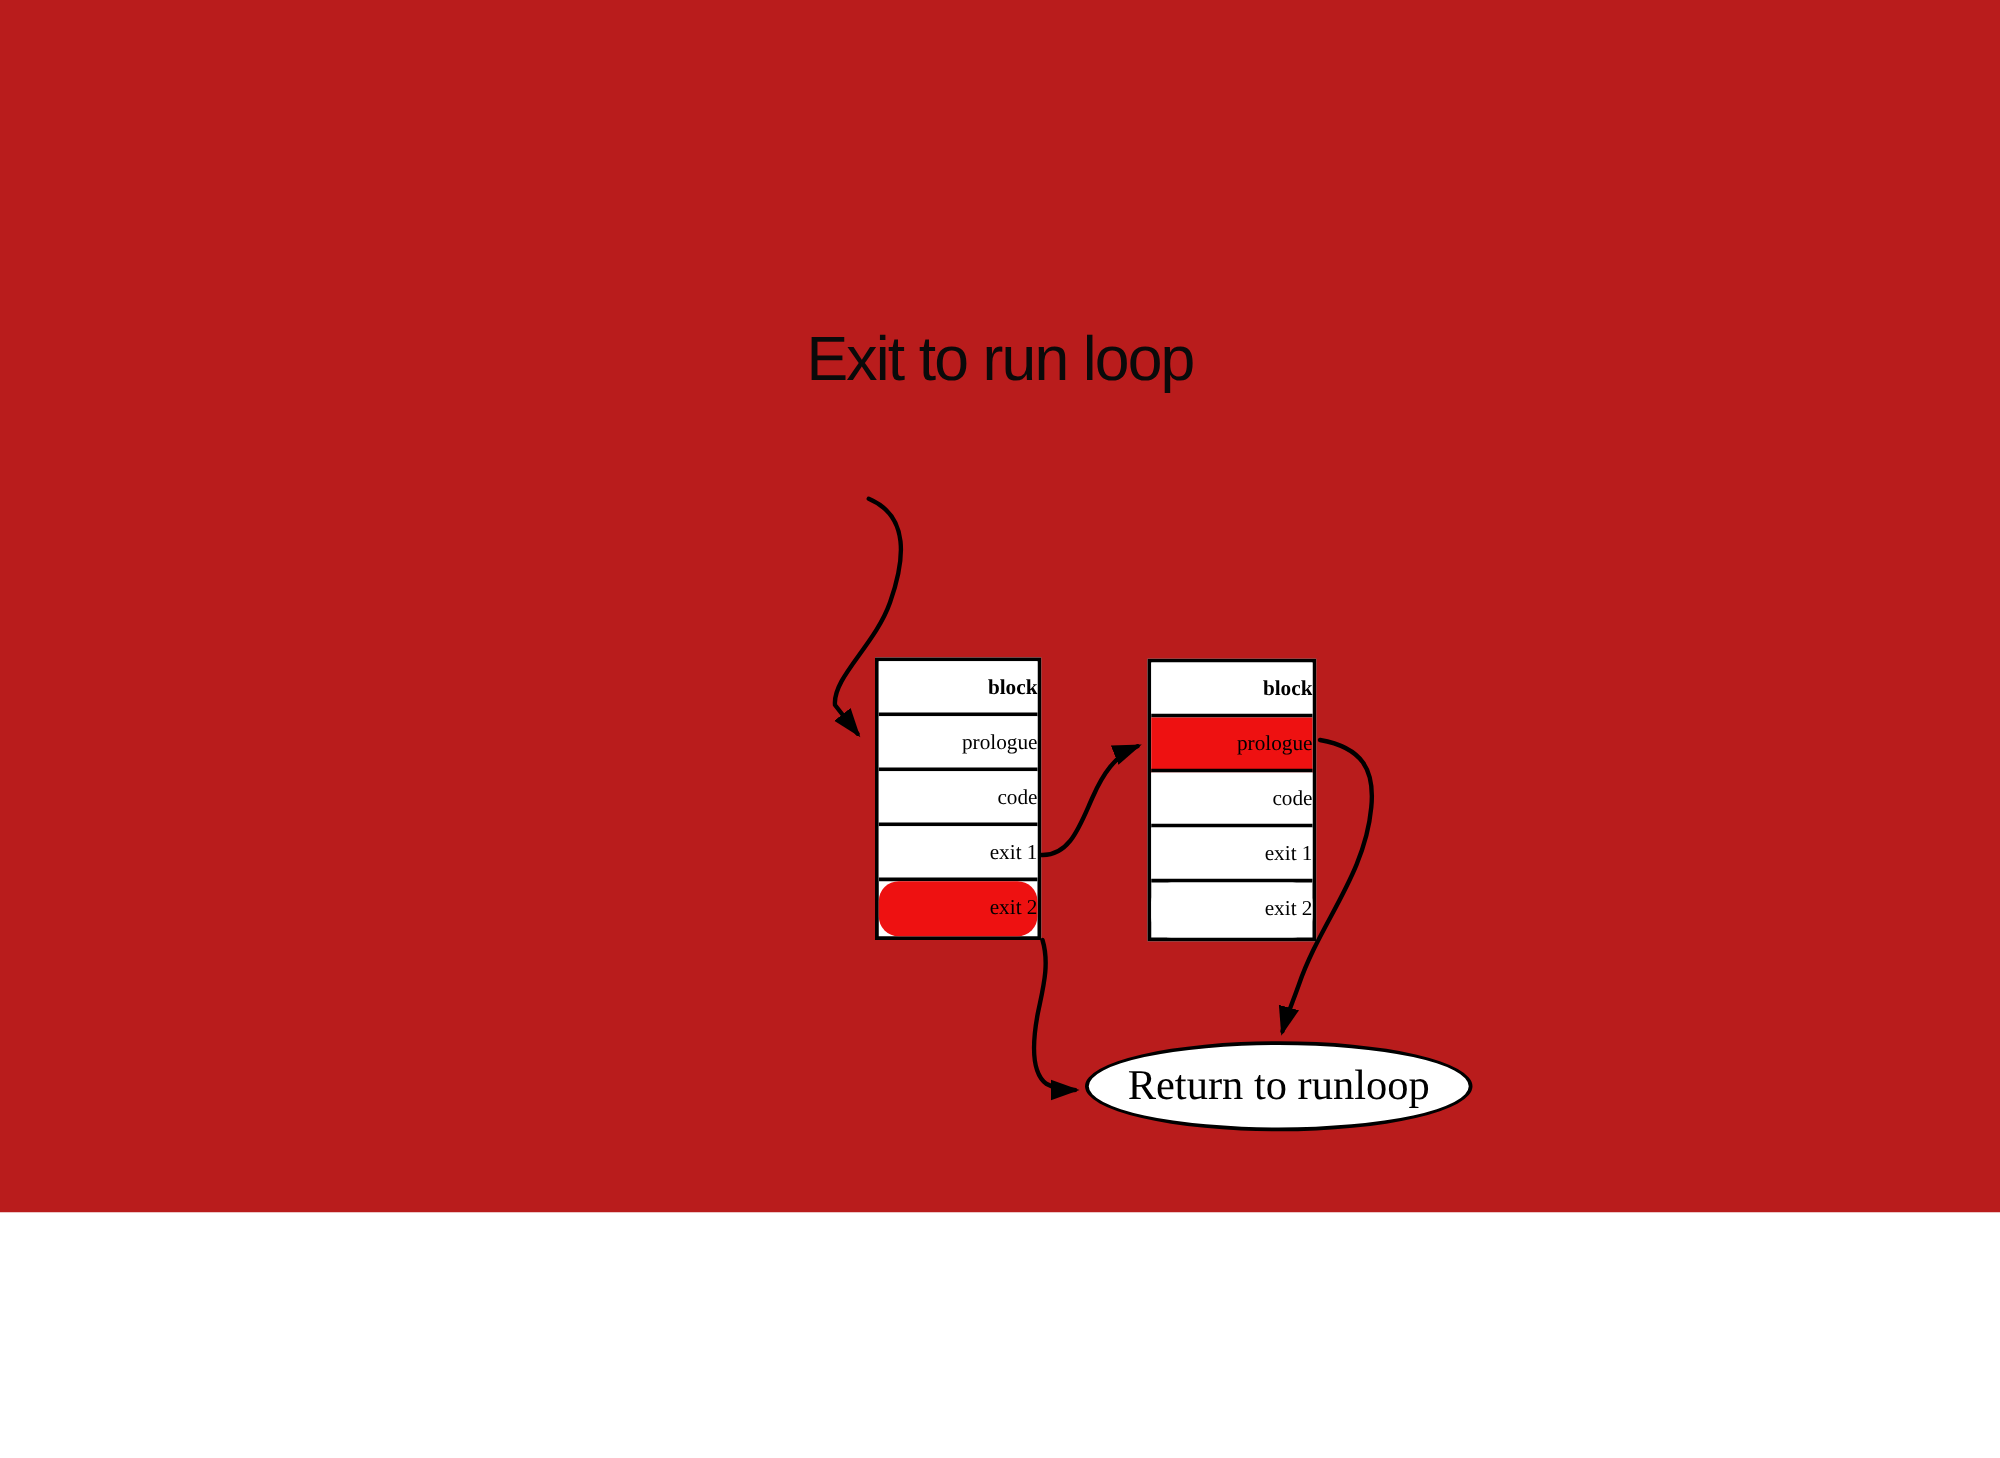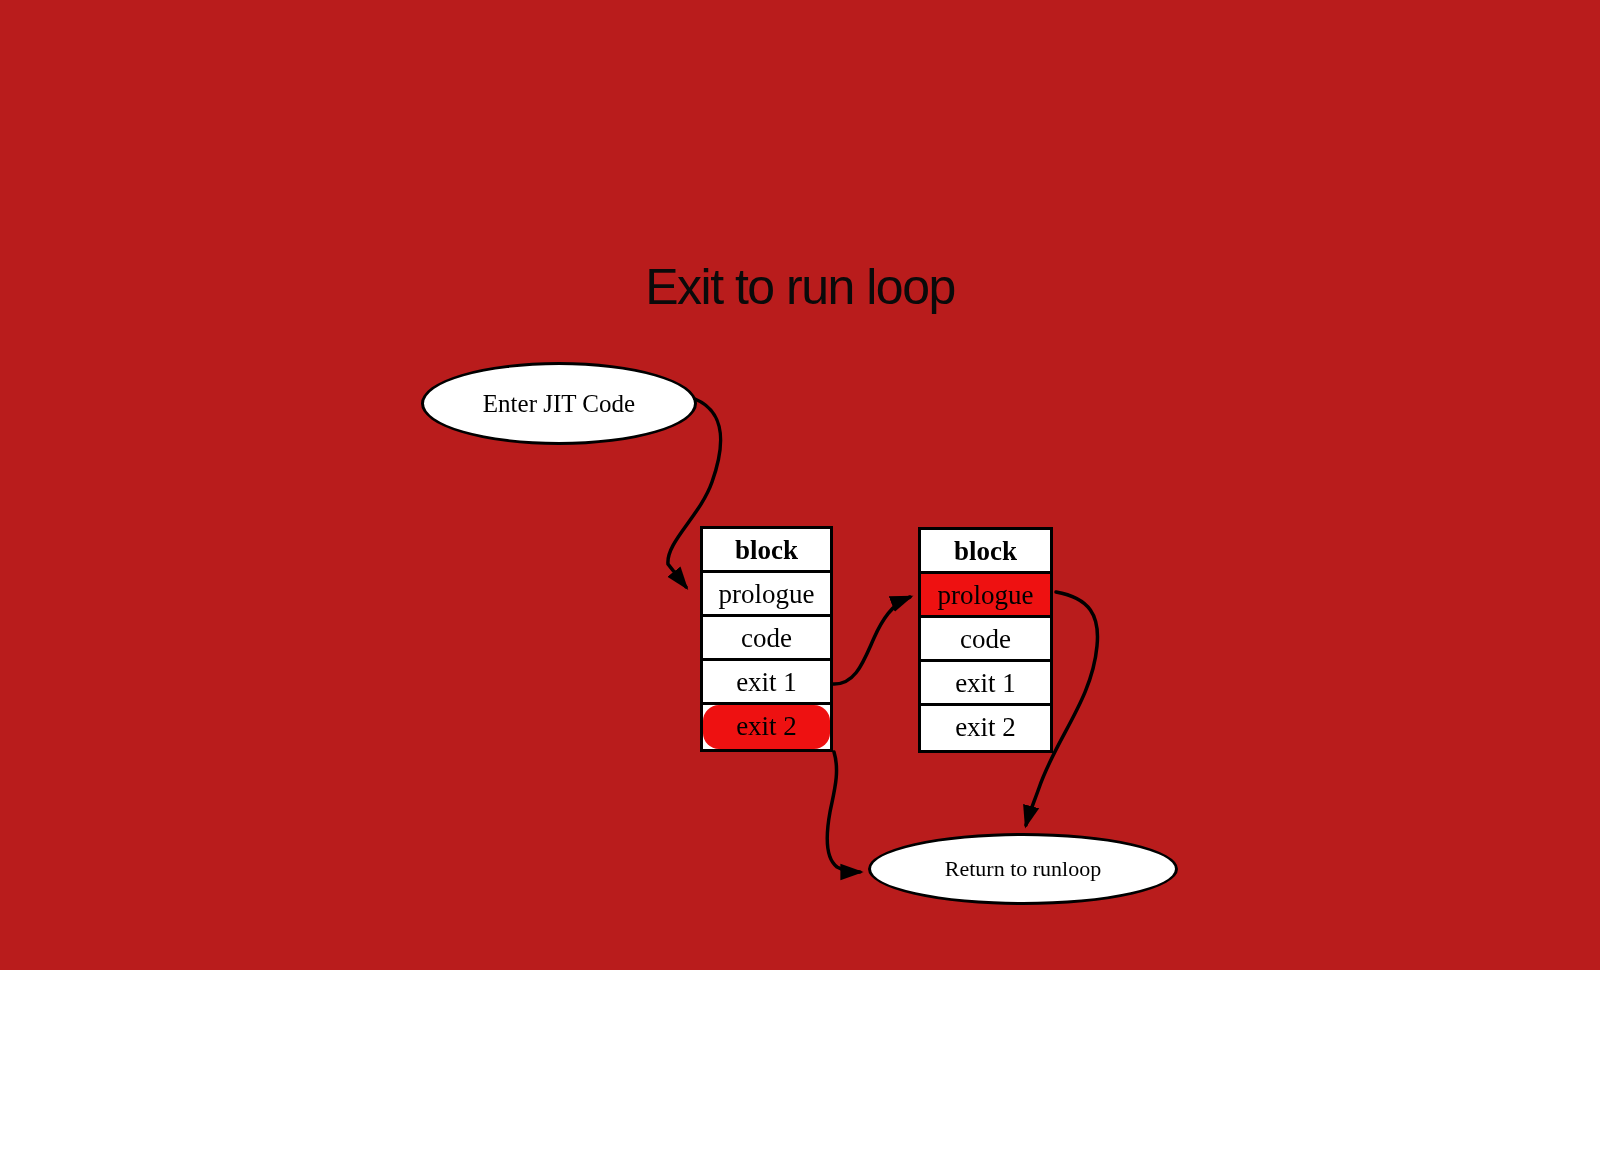--- a/index.html
+++ b/index.html
@@ -44,43 +44,43 @@
     top: 362px;
     width: 276px;
     height: 83px;
     font-size: 25px;
   }
   .ellipse-return {
     left: 868px;
     top: 833px;
     width: 310px;
     height: 72px;
-    font-size: 22px;
+    font-size: 34px;
   }
   .block-table {
     position: absolute;
     border: 3px solid #000;
     background: #fff;
     box-sizing: border-box;
   }
   .block-table-left {
     left: 700px;
     top: 526px;
     width: 133px;
   }
   .block-table-right {
     left: 918px;
     top: 527px;
     width: 135px;
   }
   .block-table .row {
     height: 44px;
     line-height: 42px;
-    text-align: center;
-    font-size: 27px;
+    text-align: right;
+    font-size: 17px;
     border-bottom: 3px solid #000;
     box-sizing: border-box;
     background: #fff;
     overflow: hidden;
     white-space: nowrap;
   }
   .block-table .row:last-child {
     border-bottom: none;
     border-radius: 16px;
   }
@@ -101,23 +101,20 @@
     stroke-linecap: round;
   }
 </style>
 </head>
 <body>
 
 <div class="canvas">
 
   <div class="diagram-title">Exit to run loop</div>
 
-  <div class="ellipse ellipse-enter">
-    <span>Enter JIT Code</span>
-  </div>
 
   <div class="block-table block-table-left">
     <div class="row header">block</div>
     <div class="row cell">prologue</div>
     <div class="row cell">code</div>
     <div class="row cell">exit 1</div>
     <div class="row cell" style="background: rgb(238, 17, 17);">exit 2</div>
   </div>
 
   <div class="block-table block-table-right">

